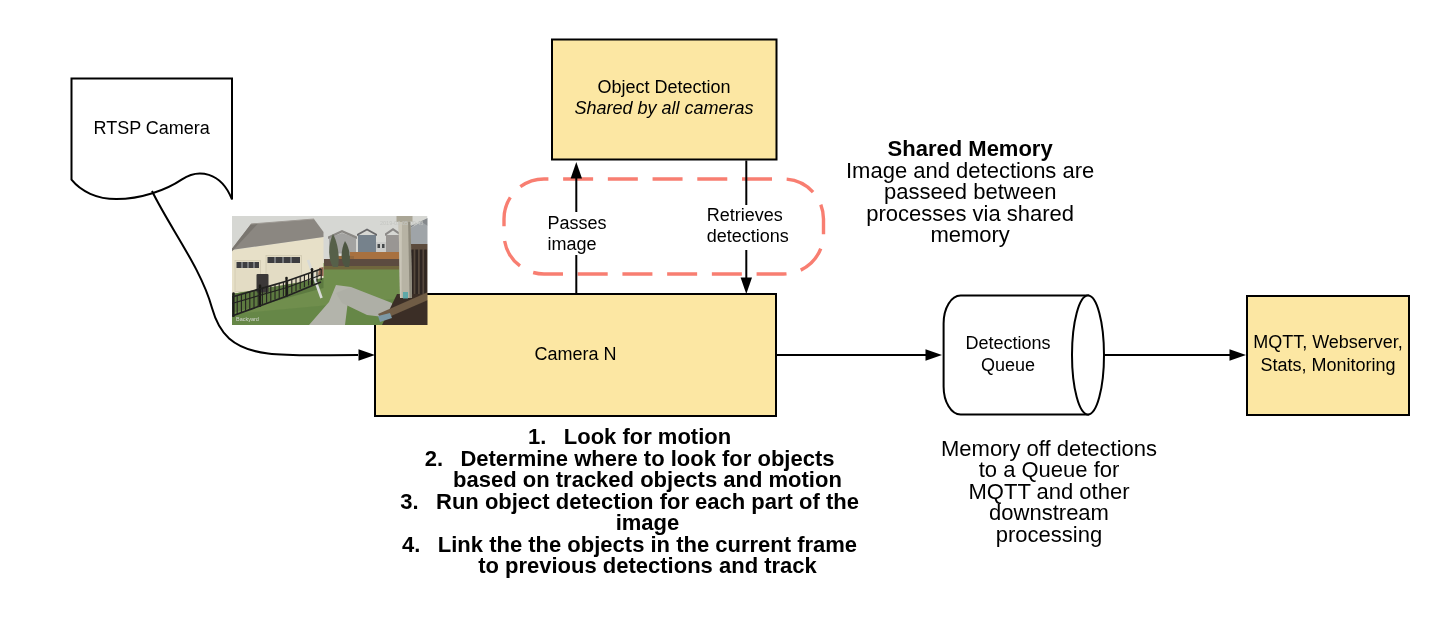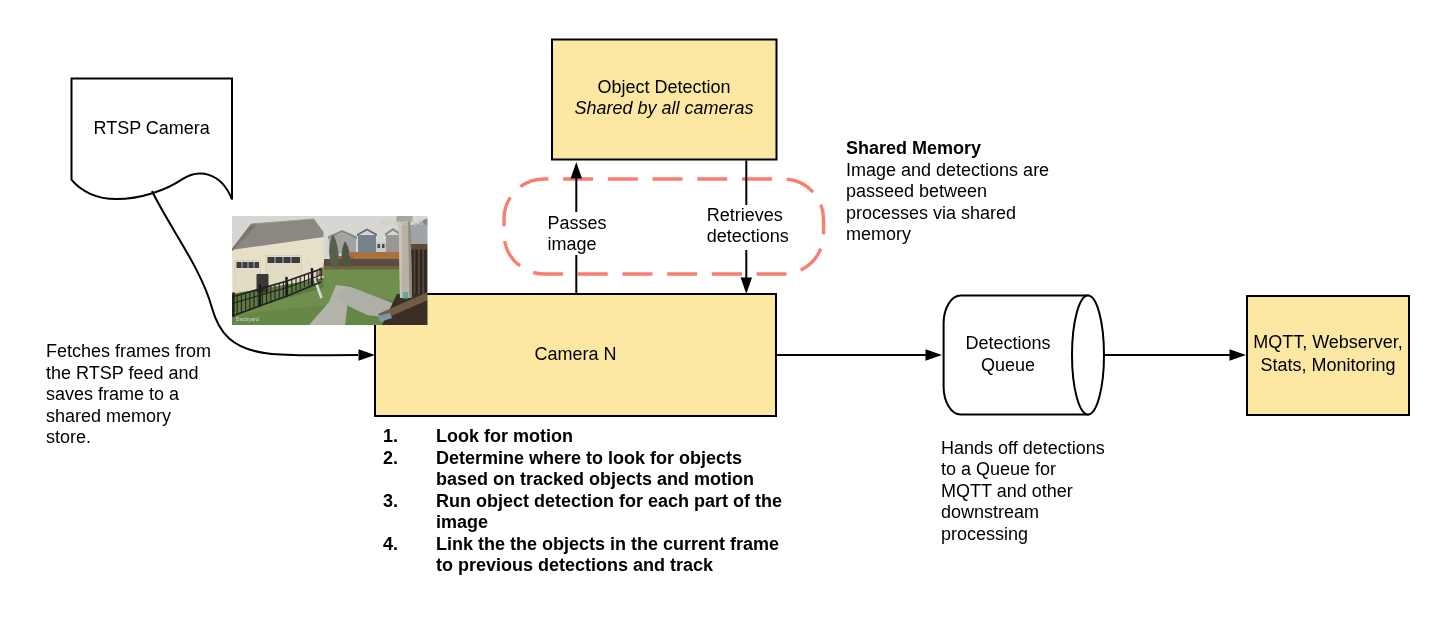--- a/index.html
+++ b/index.html
@@ -1,16 +1,16 @@
 <!DOCTYPE html>
 <html><head><meta charset="utf-8">
 <style>
 html,body{margin:0;padding:0;background:#ffffff;}
 #stage{position:relative;width:1448px;height:625px;font-family:"Liberation Sans",sans-serif;color:#000;overflow:hidden;}
-.t{position:absolute;font-size:18px;line-height:21.5px;white-space:pre;}
+.t{position:absolute;font-size:22px;line-height:21.5px;white-space:pre;text-align:center;}
 svg text{font-family:"Liberation Sans",sans-serif;font-size:18px;fill:#000;}
 .num{display:inline-block;width:53px;}
 </style></head>
 <body>
 <div id="stage">
 <svg width="1448" height="625" viewBox="0 0 1448 625">
 
  <path d="M71.5,78.5 L232,78.5 L232,199.5 C221,171.5 198,168.5 182,179.4 C166,190.2 141,199.1 116.4,199.1 C97,199.1 81,191.5 71.5,179.7 Z" fill="#fff" stroke="#000" stroke-width="2"></path>
 
  <path d="M152,191 C170,228 201,268 212,308 C219,333 232,349 268,353.5 C292,356.5 320,355 358,355" fill="none" stroke="#000" stroke-width="2"></path>
@@ -148,31 +148,26 @@
 
  <text x="664" y="92.7" text-anchor="middle">Object Detection</text>
  <text x="664" y="114" text-anchor="middle" font-style="italic">Shared by all cameras</text>
  <text x="575.5" y="360" text-anchor="middle">Camera N</text>
  <text x="1008" y="348.7" text-anchor="middle">Detections</text>
  <text x="1008" y="370.7" text-anchor="middle">Queue</text>
  <text x="1328" y="347.6" text-anchor="middle">MQTT, Webserver,</text>
  <text x="1328" y="370.6" text-anchor="middle">Stats, Monitoring</text>
  <text x="151.7" y="133.5" text-anchor="middle">RTSP Camera</text>
 </svg>
-<div class="t" style="left:46px;top:341px;">Fetches frames from
-the RTSP feed and
-saves frame to a
-shared memory
-store.</div>
 <div class="t" style="left:846px;top:138px;"><b>Shared Memory</b>
 Image and detections are
 passeed between
 processes via shared
 memory</div>
-<div class="t" style="left:941px;top:437.5px;">Hands off detections
+<div class="t" style="left:941px;top:437.5px;">Memory off detections
 to a Queue for
 MQTT and other
 downstream
 processing</div>
 <div class="t" style="left:383px;top:426px;font-weight:bold;"><span class="num">1.</span>Look for motion
 <span class="num">2.</span>Determine where to look for objects
 <span class="num"> </span>based on tracked objects and motion
 <span class="num">3.</span>Run object detection for each part of the
 <span class="num"> </span>image
 <span class="num">4.</span>Link the the objects in the current frame

